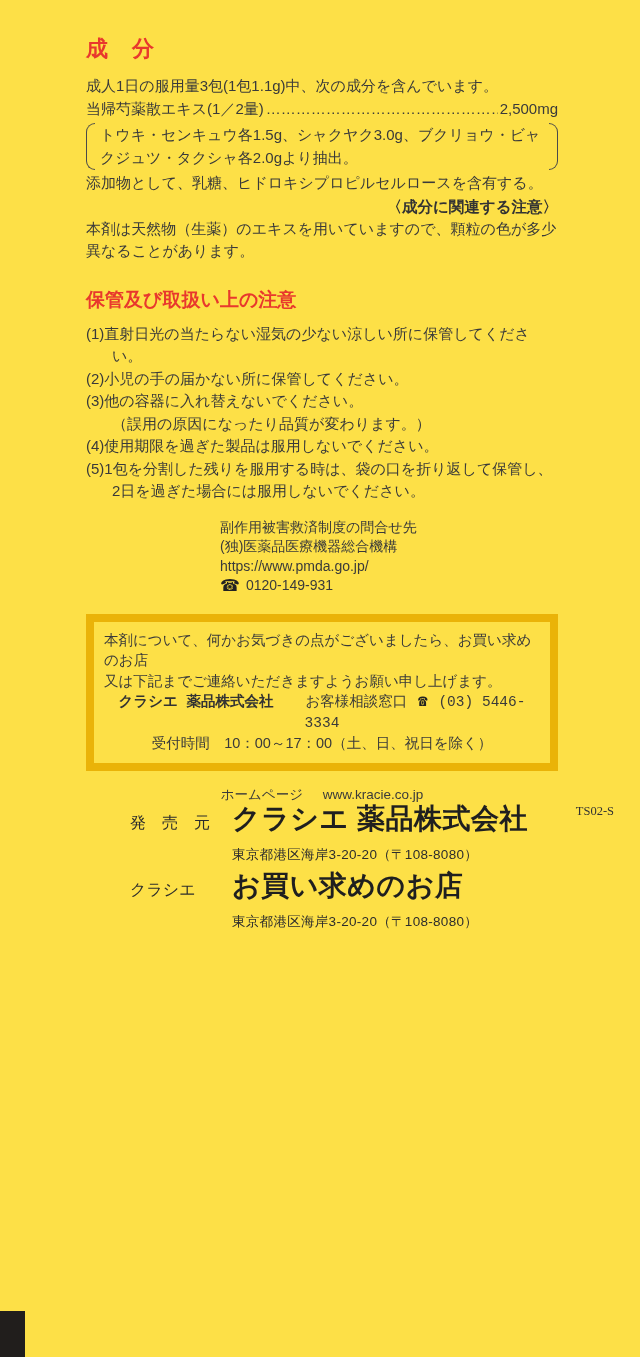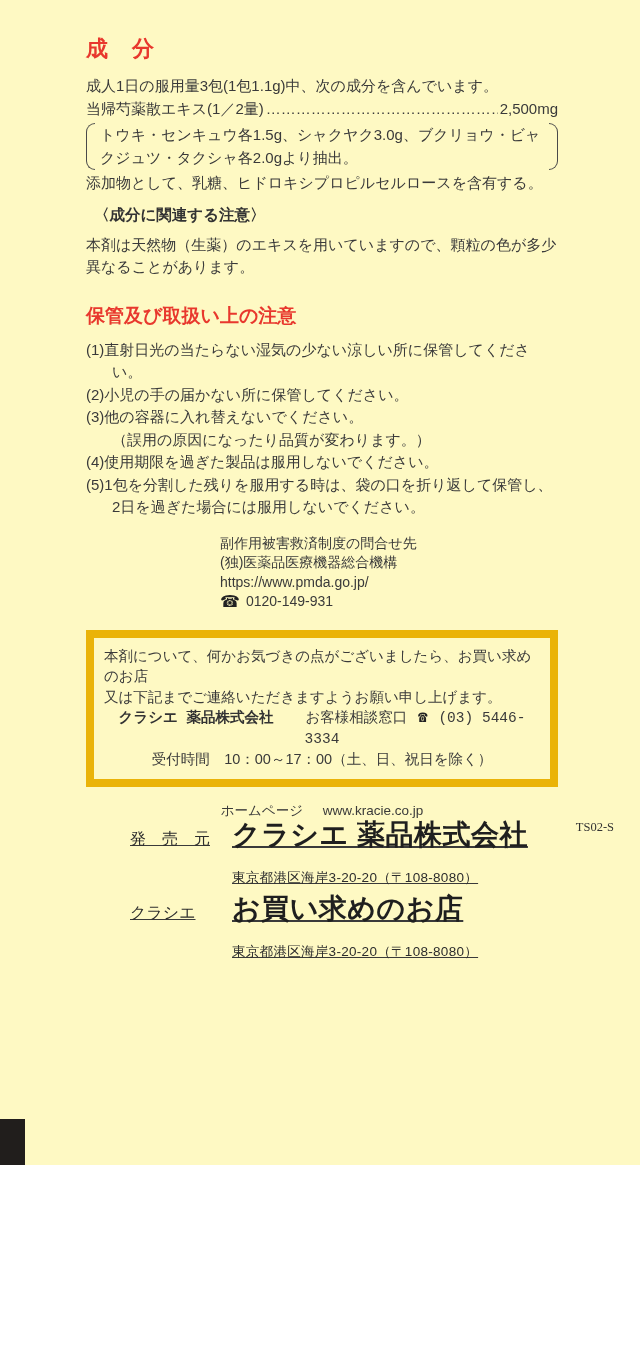--- a/index.html
+++ b/index.html
@@ -1,20 +1,20 @@
 <!DOCTYPE html>
 <html style="--accent: #e8382d;"><head>
 <meta charset="utf-8">
 <style>
   html,body { margin:0; padding:0; background:#ffffff; }
   .page {
     position:relative;
-    width:640px; height:1165px;
+    width:640px; height:1357px;
     margin:0 auto;
-    background:#fef9c3;
+    background:#fde047;
     font-family:"Liberation Sans","DejaVu Sans",sans-serif;
     color:#3a3a3a;
     overflow:hidden;
   }
   .content { padding:34px 82px 0 86px; }
 
   .section-heading {
     color:var(--accent,#e8382d);
     font-size:22px; font-weight:bold;
     margin:0 0 11px 0;
@@ -32,21 +32,21 @@
   .extract-name { white-space:nowrap; }
   .leader { flex:1; overflow:hidden; white-space:nowrap; margin:0 2px; }
   .extract-amount { white-space:nowrap; }
 
   .bracket-row { display:flex; align-items:stretch; margin:3px 0 2px 0; }
   .bracket { width:8px; flex:0 0 8px; }
   .bracket-left  { border:1.5px solid #4a4a4a; border-right:none; border-radius:9px 0 0 9px; margin-right:5px; }
   .bracket-right { border:1.5px solid #4a4a4a; border-left:none;  border-radius:0 9px 9px 0; margin-left:5px; }
   .bracket-body { flex:1; font-size:15px; line-height:22.5px; padding:1px 0; }
 
-  .caution-heading { font-size:15.5px; font-weight:bold; color:#333; line-height:23px; margin:8px; }
+  .caution-heading { font-size:15.5px; font-weight:bold; color:#333; line-height:23px; margin:0;text-align:right; }
 
   .storage-list { margin:0; }
   .storage-item { font-size:15px; line-height:22.5px; padding-left:26px; text-indent:-26px; }
   .storage-sub  { font-size:15px; line-height:22.5px; padding-left:26px;font-family:Liberation Serif, serif; }
 
   .relief-block { margin:15px 0 18px 134px; font-size:14px; line-height:19.5px; }
   .phone-line { display:flex; align-items:center; gap:6px; }
   .phone-glyph { font-size:16px; line-height:1; color:#222; }
 
   .inquiry-box {
@@ -55,27 +55,27 @@
     padding:8px 10px 9px 10px;
     font-size:14.5px; line-height:20.5px;
   }
   .box-center { text-align:center; }
   .box-contact-line { margin-top:1px;font-family:Liberation Mono, monospace; }
   .box-contact-line .phone-glyph { margin:0 2px; }
 
   .homepage-line { text-align:center; font-size:13.5px; margin-top:15px; color:#3a3a3a; }
   .homepage-line .hp-label { margin-right:16px; }
 
-  .footer-block { position:absolute; left:0; top:1203; width:640px;text-decoration:underline; }
+  .footer-block { position:absolute; left:0; top:1203; width:640px; }
   .company-row { display:flex; align-items:baseline; margin-left:130px; }
   .company-row + .company-row { margin-top:7px; }
   .company-role { flex:0 0 86px; font-size:16px; color:#2c2c2c; }
   .company-col { margin-left:16px; }
   .company-name { font-size:28px; font-weight:bold; color:#1f1f1f; line-height:30px; letter-spacing:0.5px; }
-  .company-address { font-size:13.5px; color:#2c2c2c; margin-top:19px; letter-spacing:0.3px; }
+  .company-address { font-size:13.5px; color:#2c2c2c; margin-top:12px; letter-spacing:0.3px; }
 
   .doc-code {
     position:absolute; right:26px; top:1316;
     font-family:"Liberation Serif","DejaVu Serif",serif;
     font-size:12.5px; color:#333;
   }
   .crop-mark { position:absolute; left:0; bottom:0; width:25px; height:46px; background:#211e1c; }
 </style>
 </head>
 <body>

